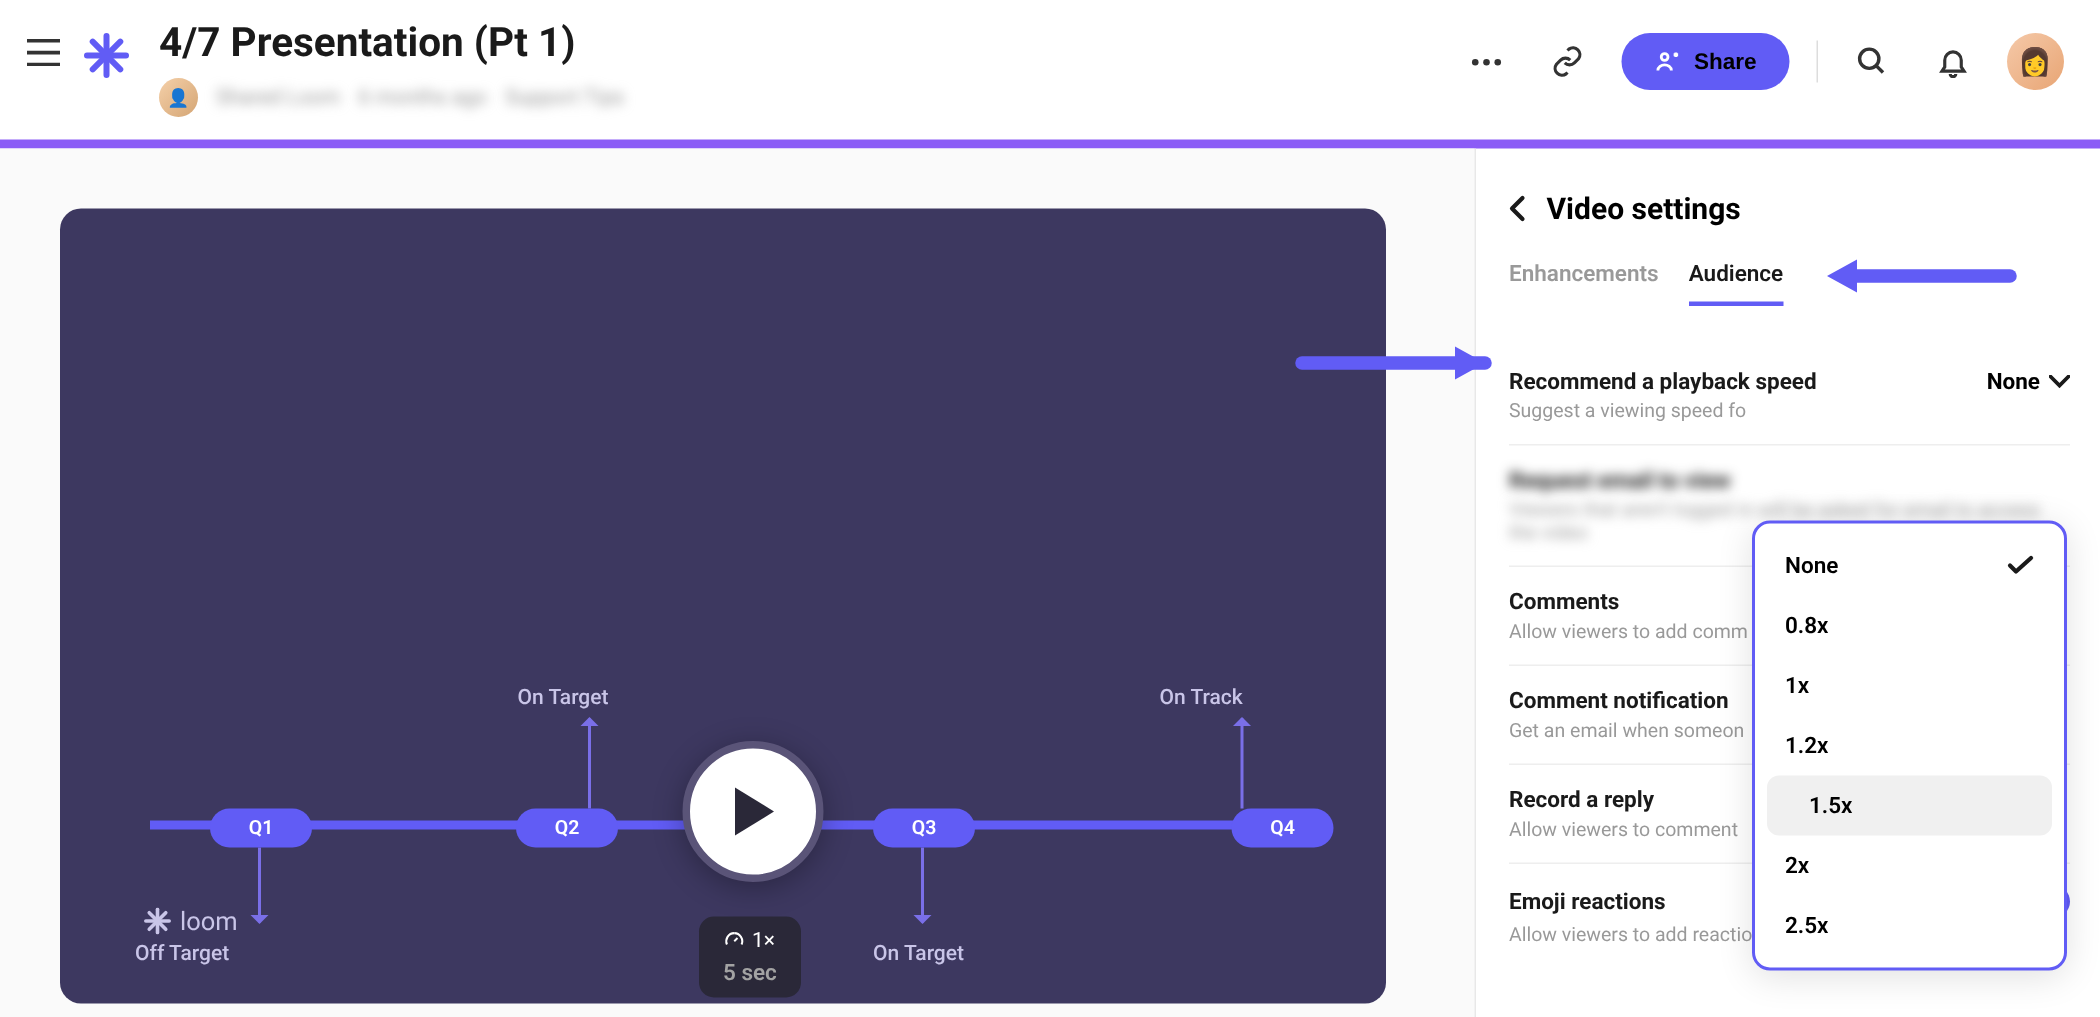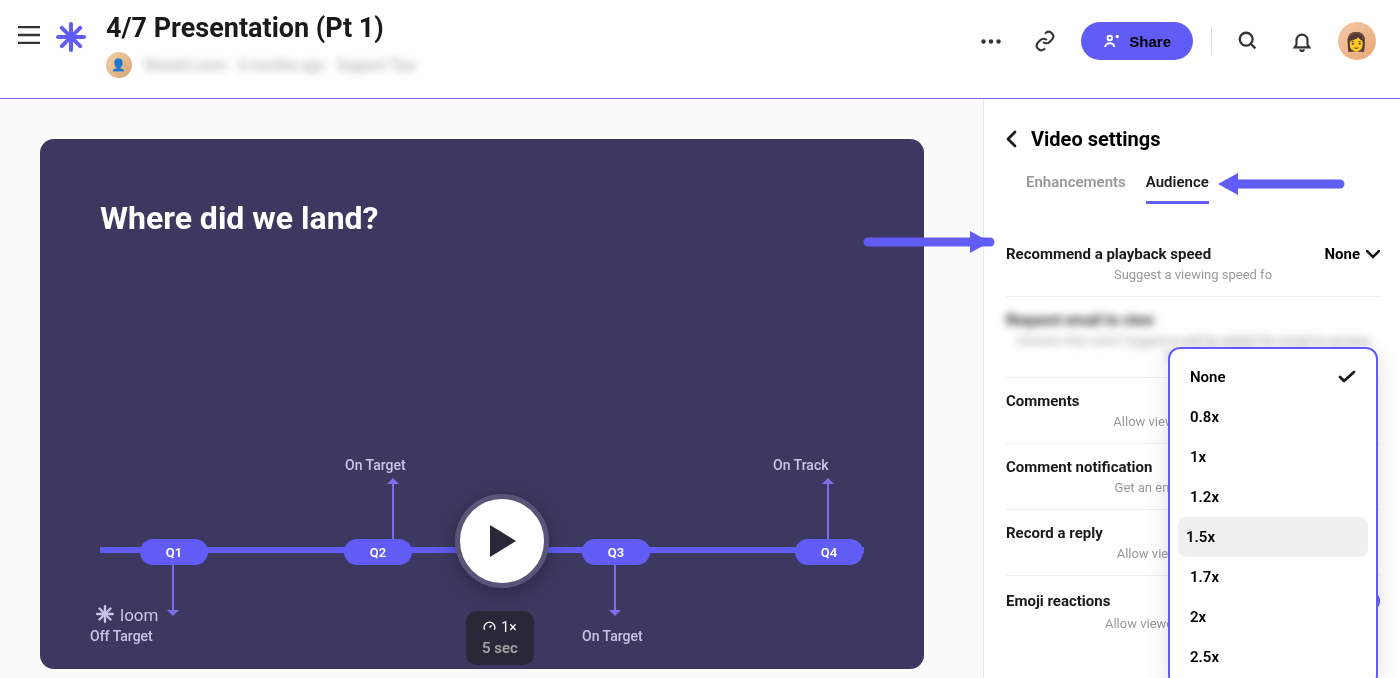--- a/index.html
+++ b/index.html
@@ -1,19 +1,19 @@
 <!DOCTYPE html>
 <html><head>
 <meta charset="utf-8">
 <style>
 * { margin: 0; padding: 0; box-sizing: border-box; }
 body { font-family: -apple-system, BlinkMacSystemFont, "Segoe UI", Roboto, sans-serif; background: #fff; width: 1400px; height: 678px; overflow: hidden; }
 
 
-.header { display: flex; align-items: flex-start; padding: 12px 24px 18px 18px; border-bottom: 1px solid #8b5cf6; height: 99px; }
+.header { display: flex; align-items: flex-start; padding: 12px 24px 18px 18px; border-bottom: 6px solid #8b5cf6; height: 99px; }
 .hamburger { margin-top: 14px; margin-right: 16px; cursor: pointer; }
 .logo { margin-top: 10px; margin-right: 20px; cursor: pointer; }
 .title-area { flex: 1; }
 .title { font-size: 27px; font-weight: 700; color: #1a1a1a; margin-bottom: 8px; }
 .meta-row { display: flex; align-items: center; gap: 12px; }
 .avatar-small { width: 26px; height: 26px; border-radius: 50%; background: linear-gradient(135deg, #f5d0a9, #d4a574); display: flex; align-items: center; justify-content: center; font-size: 12px; }
 .blur-text { filter: blur(4px); color: #999; font-size: 14px; }
 .header-actions { display: flex; align-items: center; gap: 18px; margin-top: 10px; }
 .icon-btn { width: 36px; height: 36px; display: flex; align-items: center; justify-content: center; cursor: pointer; border-radius: 8px; }
 .share-btn { background: #615cf5; color: #000000; padding: 10px 22px; border-radius: 30px; font-size: 15px; font-weight: 600; display: flex; align-items: center; gap: 8px; cursor: pointer; border: none; }
@@ -23,21 +23,21 @@
 
 .main { display: flex; height: calc(100% - 99px); }
 .video-area { flex: 1; padding: 40px 40px 0 40px; background: #fafafa; }
 .video-player { width: 884px; height: 530px; background: #3d3860; border-radius: 14px; position: relative; overflow: hidden; }
 .slide-title { position: absolute; top: 60px; left: 60px; color: #fff; font-size: 32px; font-weight: 700; }
 .timeline { position: absolute; top: 408px; left: 60px; right: 60px; height: 6px; background: #615cf5; }
 .q-node { position: absolute; top: 400px; width: 68px; height: 26px; background: #615cf5; border-radius: 14px; display: flex; align-items: center; justify-content: center; color: #fff; font-size: 13px; font-weight: 600; }
 .q1 { left: 100px; }
 .q2 { left: 304px; }
 .q3 { left: 542px; }
-.q4 { left: 755px; }
+.q4 { left: 781px; }
 .q-label { position: absolute; color: #c9c5e8; font-size: 14px; font-weight: 500; }
 .lbl-q1-top { top: 318px; left: 305px; }
 .lbl-q1-bot { top: 489px; left: 50px; }
 .lbl-q3-top { top: 318px; left: 733px; }
 .lbl-q3-bot { top: 489px; left: 542px; }
 .arrow-up { position: absolute; width: 2px; background: #7a6fe8; }
 .arr-q2 { top: 340px; left: 352px; height: 60px; }
 .arr-q2::before { content:''; position:absolute; top:-7px; left:-5px; border:6px solid transparent; border-bottom-color:#7a6fe8; }
 .arr-q1d { top: 426px; left: 132px; height: 50px; }
 .arr-q1d::after { content:''; position:absolute; bottom:-7px; left:-5px; border:6px solid transparent; border-top-color:#7a6fe8; }
@@ -48,36 +48,36 @@
 .play-btn { position: absolute; top: 355px; left: 415px; width: 94px; height: 94px; background: #fff; border-radius: 50%; display: flex; align-items: center; justify-content: center; cursor: pointer; box-shadow: 0 4px 20px rgba(0,0,0,0.3); border: 5px solid #5a5478; }
 .speed-pill { position: absolute; top: 472px; left: 426px; background: #2a2838; border-radius: 10px; padding: 8px 16px; text-align: center; }
 .speed-top { color: #fff; font-size: 14px; display: flex; align-items: center; gap: 5px; justify-content: center; margin-bottom: 4px; }
 .speed-bot { color: #a3a3a3; font-size: 15px; font-weight: 600; }
 .loom-logo { position: absolute; bottom: 44px; left: 56px; color: #c9c5e8; font-size: 17px; display: flex; align-items: flex-start; gap: 6px; }
 
 
 .settings-panel { width: 417px; border-left: 1px solid #e8e8e8; padding: 28px 20px 0 22px; position: relative; overflow: visible; }
 .settings-header { display: flex; align-items: center; gap: 14px; margin-bottom: 22px; }
 .settings-title { font-size: 20px; font-weight: 700; }
-.tabs { display: flex; gap: 20px; border-bottom: 1px solid transparent; margin-bottom: 26px; margin-left: 20px; }
+.tabs { display: flex; gap: 20px; border-bottom: 1px solid transparent; margin-bottom: 26px; }
 .tab { font-size: 15px; font-weight: 600; color: #999; padding-bottom: 10px; cursor: pointer; }
 .tab.active { color: #1a1a1a; border-bottom: 3px solid #615cf5; }
-.setting-row { padding: 14px 0; border-bottom: 1px solid #eee; text-align: center; }
+.setting-row { padding: 14px 0; border-bottom: 1px solid #eee; }
 .setting-top { display: flex; justify-content: space-between; align-items: center; }
 .setting-label { font-size: 15px; font-weight: 700; color: #1a1a1a; }
 .setting-desc { font-size: 13px; color: #999; margin-top: 4px; }
 .dropdown-trigger { display: flex; align-items: center; gap: 6px; font-size: 15px; font-weight: 700; cursor: pointer; }
 .blur-label { filter: blur(4px); }
 .toggle { width: 40px; height: 22px; background: #615cf5; border-radius: 11px; position: relative; cursor: pointer; }
 .toggle::after { content:''; position:absolute; right:2px; top:2px; width:18px; height:18px; background:#fff; border-radius:50%; }
 
 
 .dropdown-popup { position: absolute; top: 248px; right: 22px; width: 210px; background: #fff; border: 2px solid #615cf5; border-radius: 12px; padding: 8px 0; z-index: 100; box-shadow: 0 4px 24px rgba(0,0,0,0.12); }
 .dd-item { padding: 11px 20px; font-size: 15px; font-weight: 600; display: flex; justify-content: space-between; align-items: center; cursor: pointer; }
-.dd-item.hover { background: #f0f0f0; border-radius: 8px; margin: 0 8px; padding: 11px 8px; }
+.dd-item.hover { background: #f0f0f0; border-radius: 8px; margin: 0 8px; padding: 11px 28px; }
 
 
 .anno-arrow { position: absolute; z-index: 50; }
 </style>
 </head>
 <body>
 
 <div class="header">
   <div class="hamburger">
     <svg width="22" height="18" viewBox="0 0 22 18">
@@ -139,21 +139,20 @@
         </svg>
     </div>
     <div class="avatar-large">👩</div>
   </div>
 </div>
 
 <div class="main">
 
   <div class="video-area">
     <div class="video-player">
-      <div class="slide-title">Where did we land?</div>
       <div class="timeline"></div>
       <div class="arrow-up arr-q2"></div>
       <div class="arrow-up arr-q1d"></div>
       <div class="arrow-up arr-q3d"></div>
       <div class="arrow-up arr-q4"></div>
       <div class="q-node q1">Q1</div>
       <div class="q-node q2">Q2</div>
       <div class="q-node q3">Q3</div>
       <div class="q-node q4">Q4</div>
       <div class="q-label lbl-q1-top">On Target</div>
@@ -278,23 +277,20 @@
       <div class="dd-item">
           <span>1x</span>
         </div>
       <div class="dd-item">
           <span>1.2x</span>
         </div>
       <div class="dd-item hover">
           <span>1.5x</span>
         </div>
       <div class="dd-item">
-          <span>1.7x</span>
-        </div>
-      <div class="dd-item">
           <span>2x</span>
         </div>
       <div class="dd-item">
           <span>2.5x</span>
         </div>
     </div>
 
   </div>
 </div>
 

